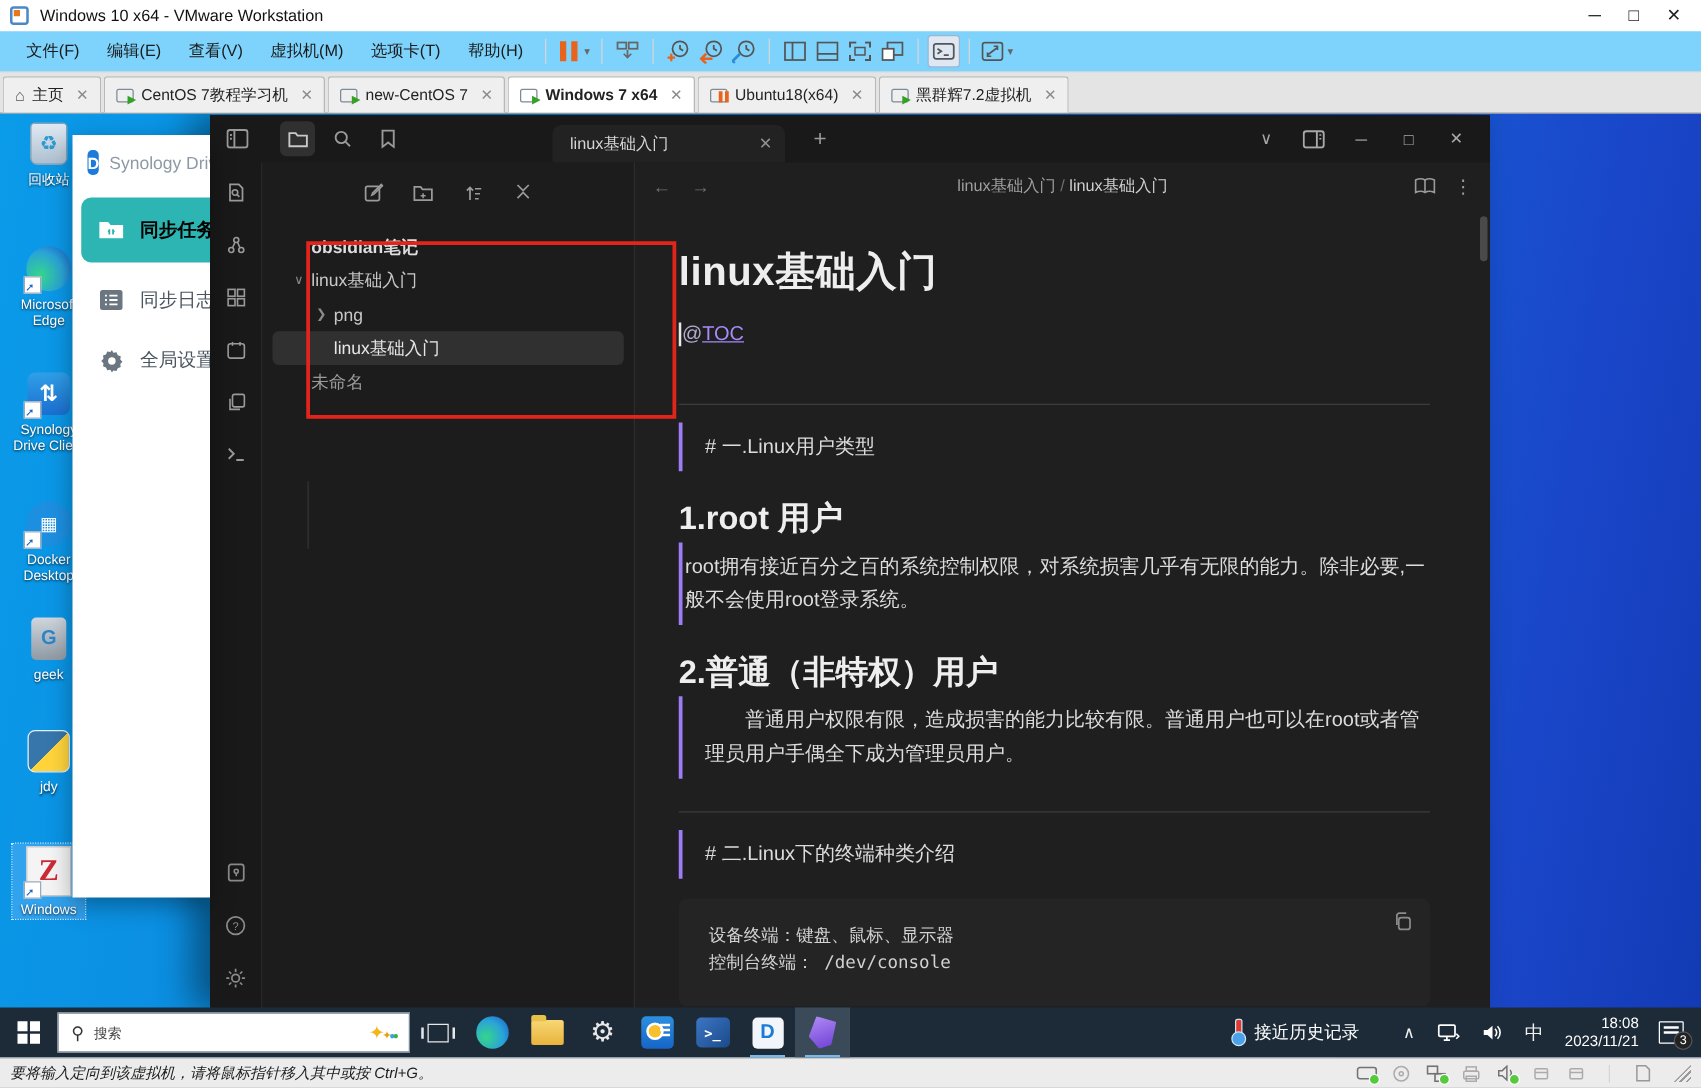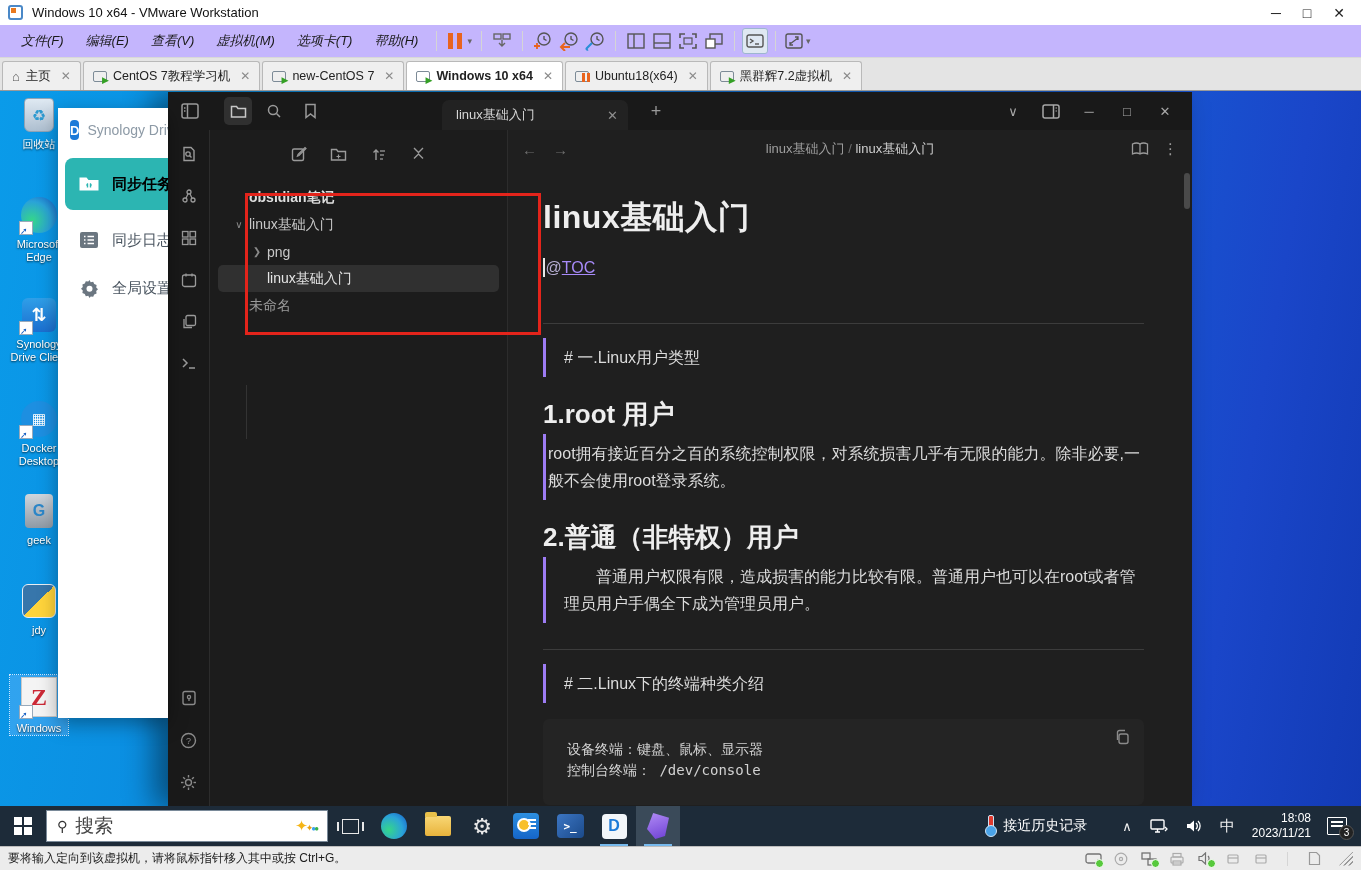--- a/index.html
+++ b/index.html
@@ -7,21 +7,21 @@
   .vmw { position:absolute; inset:0; background:#fff; }
 
   
   .vmw-titlebar { position:absolute; left:0; top:0; right:0; height:25px; background:#fff; display:flex; align-items:center; padding:0 8px; }
   .vmw-logo { width:15px; height:15px; border:2px solid #4a88c7; border-radius:3px; position:relative; margin-right:9px; background:#fff; }
   .vmw-logo::after { content:""; position:absolute; left:1px; top:1px; width:5px; height:5px; background:#e8781e; }
   .vmw-title { font-size:13px; color:#111; }
   .vmw-caption { margin-left:auto; display:flex; gap:22px; font-size:14px; color:#222; padding-right:8px; }
   .vmw-caption span { cursor:default; }
 
-  .vmw-menubar { position:absolute; left:0; top:25px; right:0; height:33px; background:#c4b5fd; border-bottom:1px solid #d8d8d8; display:flex; align-items:center; padding-left:10px; font-size:13px; color:#1a1a1a;font-style:italic; }
+  .vmw-menubar { position:absolute; left:0; top:25px; right:0; height:33px; background:#7dd3fc; border-bottom:1px solid #d8d8d8; display:flex; align-items:center; padding-left:10px; font-size:13px; color:#1a1a1a; }
   .vmw-menu-item { padding:0 11px; }
   .tool-sep { width:1px; height:20px; background:#d5d5d5; margin:0 7px; }
   .tbtn { display:flex; align-items:center; justify-content:center; height:26px; min-width:26px; padding:0 2px; border-radius:3px; }
   .pause-bars i { display:inline-block; width:5px; height:16px; background:#e8641e; margin:0 2px; }
   .dd-arrow { font-size:9px; color:#666; margin-left:3px; }
   svg.ic { display:block; }
 
   .vmw-tabstrip { position:absolute; left:0; top:58px; right:0; height:33px; background:#e4e4e4; border-bottom:1px solid #9a9a9a; display:flex; align-items:stretch; padding-left:2px; }
   .vtab { display:flex; align-items:center; gap:6px; padding:0 9px; margin-top:3px; border:1px solid #b9b9b9; border-bottom:none; border-radius:3px 3px 0 0; background:#efefef; font-size:12.5px; color:#222; margin-right:2px; }
   .vtab.active { background:#fff; font-weight:bold; }
@@ -110,21 +110,21 @@
   .vscroll { position:absolute; right:2px; top:43px; width:6px; height:36px; background:#4a4a4a; border-radius:3px; }
   .status-pill { position:absolute; right:0; bottom:0; background:#2b2b2b; border:1px solid #1a1a1a; border-radius:8px 0 0 0; padding:5px 12px; font-size:12px; color:#a2a2a2; display:flex; gap:10px; align-items:center; z-index:6; }
 
   
   .taskbar { position:absolute; left:0; bottom:0; width:100%; height:40px; background:#1d2b39; display:flex; align-items:center; z-index:8; }
   .tb-start { width:46px; height:40px; display:flex; align-items:center; justify-content:center; }
   .win-logo { display:grid; grid-template-columns:8px 8px; grid-template-rows:8px 8px; gap:1.5px; }
   .win-logo i { background:#fff; }
   .tb-search { width:282px; height:32px; background:#fff; border:1px solid #7a8a99; display:flex; align-items:center; padding:0 10px; gap:8px; position:relative; }
   .tb-search .q { color:#333; font-size:14px; }
-  .tb-search .ph { color:#444; font-size:19px; }
+  .tb-search .ph { color:#444; font-size:11px; }
   .sparkles { position:absolute; right:10px; font-size:15px; color:#f5b517; letter-spacing:-2px; }
   .sparkles em { font-size:9px; color:#e8a012; font-style:normal; }
   .sparkles .dot-b { color:#3aa0f0; font-size:8px; } .sparkles .dot-g { color:#38b24a; font-size:8px; }
   .tb-app { width:44px; height:40px; display:flex; align-items:center; justify-content:center; position:relative; }
   .tb-app.running::after { content:""; position:absolute; left:8px; right:8px; bottom:0; height:2.5px; background:#76b9ed; }
   .tb-app.activewin { background:#3a4a59; }
   .taskview { width:17px; height:15px; border:1.5px solid #e8e8e8; position:relative; }
   .taskview::before,.taskview::after { content:""; position:absolute; top:2px; bottom:2px; width:2px; background:#e8e8e8; }
   .taskview::before { left:-6px; } .taskview::after { right:-6px; }
   .tb-edge { width:26px; height:26px; border-radius:50%; background:radial-gradient(circle at 30% 65%,#35d68a,#2aa3d8 55%,#1558c9 100%); }
@@ -142,21 +142,21 @@
   .thermo::before { content:""; position:absolute; left:3px; top:0; width:4px; height:14px; background:#e03a2e; border:1px solid #cfe3f5; border-radius:2px; }
   .thermo::after { content:""; position:absolute; left:0; bottom:0; width:10px; height:10px; border-radius:50%; background:#4aa3e8; border:1px solid #cfe3f5; }
   .weather-txt { font-size:14px; margin-right:26px; }
   .tray-ic { margin:0 9px; font-size:13px; color:#f0f0f0; display:flex; align-items:center; }
   .tray-time { text-align:right; font-size:12px; line-height:15px; margin:0 10px 0 8px; }
   .action-center { position:relative; width:20px; height:18px; border:1.5px solid #fff; border-radius:1px; margin:0 14px 0 6px; }
   .action-center i { position:absolute; left:3px; top:3px; right:3px; height:1.5px; background:#fff; box-shadow:0 4px 0 #fff; }
   .action-center .badge { position:absolute; right:-8px; bottom:-6px; width:15px; height:15px; border-radius:50%; background:#222; color:#fff; font-size:10px; display:flex; align-items:center; justify-content:center; border:1px solid #555; }
 
   
-  .vmw-status { position:absolute; left:0; top:846px; right:0; height:24px; background:#ececec; border-top:1px solid #bdbdbd; display:flex; align-items:center; font-size:12px; color:#1c1c1c; padding:0 8px; }
+  .vmw-status { position:absolute; left:0; top:846px; right:0; height:24px; background:#ececec; border-top:1px solid #bdbdbd; display:flex; align-items:center; font-size:12px; color:#1c1c1c; padding:0 8px;font-style:italic; }
   .vmw-status .devices { margin-left:auto; display:flex; align-items:center; gap:10px; }
   .dev { position:relative; width:18px; height:14px; display:flex; align-items:center; justify-content:center; }
   .dev svg { opacity:.55; }
   .dev.on svg { opacity:.8; }
   .dev.on::after { content:""; position:absolute; right:-2px; bottom:-2px; width:7px; height:7px; border-radius:50%; background:#57c93c; border:1px solid #fff; }
   .grip { width:14px; height:14px; background:repeating-linear-gradient(135deg,transparent,transparent 2px,#9a9a9a 2px,#9a9a9a 3.5px); clip-path:polygon(100% 0,100% 100%,0 100%); margin-left:6px; }
 </style>
 </head>
 <body>
 
@@ -275,21 +275,21 @@
       <span class="tab-vm-frame">
           <span class="g play-glyph">▶</span>
         </span>
       <span>new-CentOS 7</span>
         <span class="x">✕</span>
     </div>
     <div class="vtab active">
       <span class="tab-vm-frame">
           <span class="g play-glyph">▶</span>
         </span>
-      <span>Windows 10 x64</span>
+      <span>Windows 7 x64</span>
         <span class="x">✕</span>
     </div>
     <div class="vtab">
       <span class="tab-vm-frame">
           <span class="g pause-glyph"><i></i><i></i></span>
         </span>
       <span>Ubuntu18(x64)</span>
         <span class="x">✕</span>
     </div>
     <div class="vtab">

